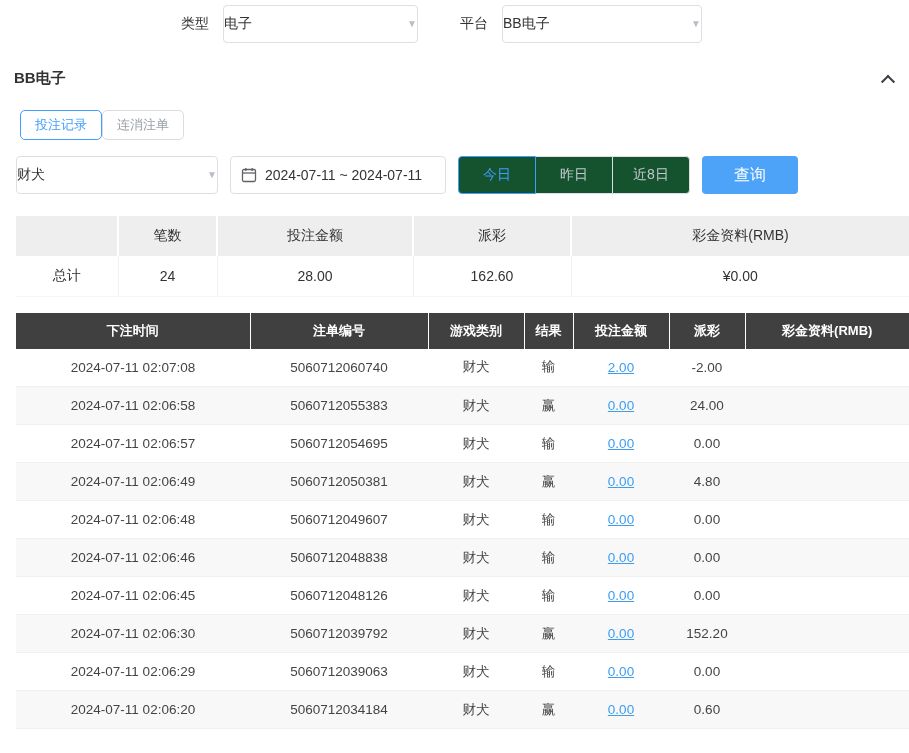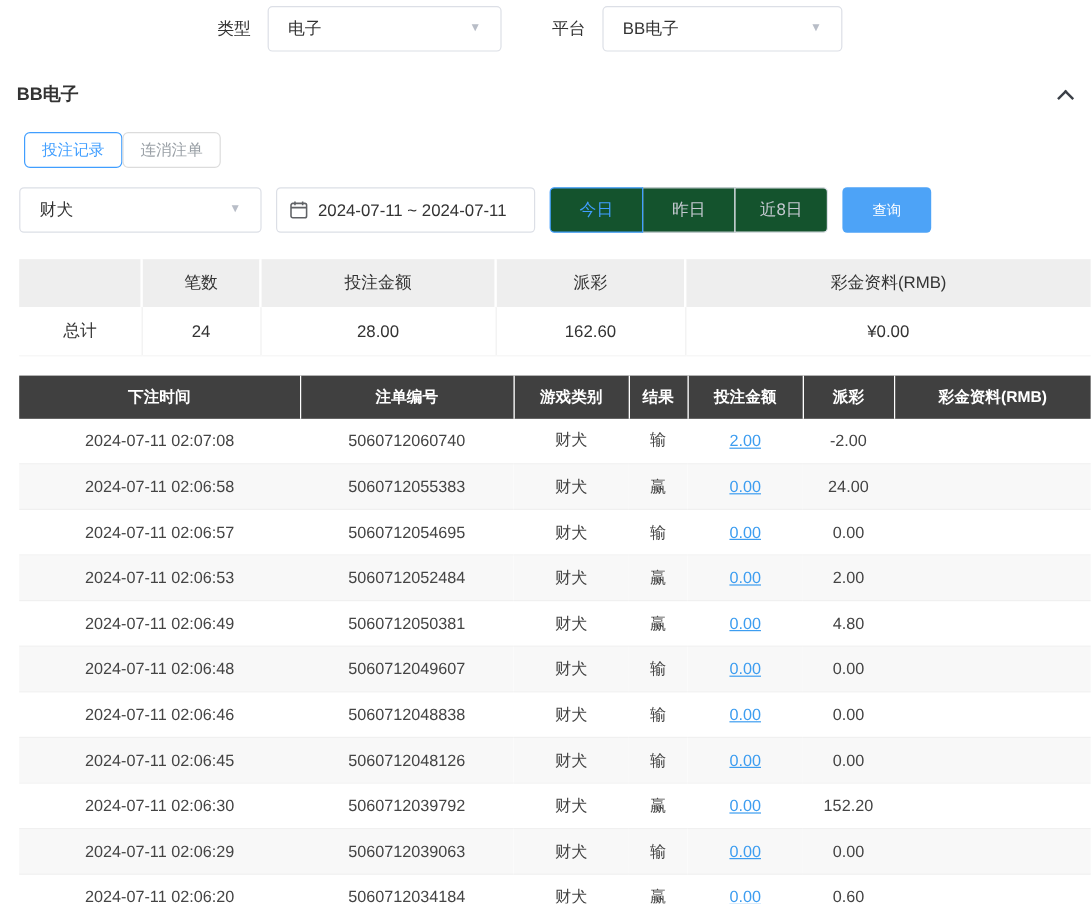--- a/index.html
+++ b/index.html
@@ -10,21 +10,21 @@
     font-size:14px; color:#333;
   }
   
   .top-filter { display:flex; align-items:center; padding:5px 0 0 181px; }
   .field-group { display:flex; align-items:center; }
   .field-group + .field-group { margin-left:42px;justify-content:center; }
   .field-label { font-size:14px; color:#333; margin-right:14px; white-space:nowrap; }
   .select {
     display:flex; align-items:center; justify-content:space-between;
     height:38px; border:1px solid #dcdfe6; border-radius:4px;
-    padding:0 16px; background:#fff; cursor:pointer; color:#333;
+    padding:0 0; background:#fff; cursor:pointer; color:#333;
   }
   .select-type { width:195px; }
   .select-platform { width:200px; }
   .chev-down { font-size:10px; color:#b8bdc7; line-height:1; }
   
   .section-head { display:flex; justify-content:space-between; align-items:center; padding:26px 16px 0 14px; }
   .section-title { font-weight:bold; font-size:15px; color:#333; }
   .chevron-up {
     display:inline-block; width:10px; height:10px;
     border-left:2px solid #3a3f46; border-top:2px solid #3a3f46;
@@ -52,23 +52,23 @@
     width:78px; height:38px; border:1px solid #dcdfe6; background:#14532d;
     color:#c3c8cf; font-size:14px; cursor:pointer;
     display:flex; align-items:center; justify-content:center;
     font-family:inherit;
   }
   .quick-btn:first-child { border-radius:4px 0 0 4px; }
   .quick-btn:last-child { border-radius:0 4px 4px 0; }
   .quick-btn + .quick-btn { margin-left:-1px; }
   .quick-btn.active { border-color:#409eff; color:#409eff; position:relative; z-index:1; }
   .search-btn {
-    width:74px; height:38px; margin-left:12px;
+    width:96px; height:38px; margin-left:12px;
     background:#4da3f7; color:#fff; border:none; border-radius:4px;
-    font-size:12px; cursor:pointer; font-family:inherit;
+    font-size:16px; cursor:pointer; font-family:inherit;
   }
   
   table { border-collapse:collapse; table-layout:fixed; }
   .summary-table { width:893px; margin:22px 0 0 16px; }
   .summary-table th {
     background:#eeeeee; height:40px; font-weight:400; font-size:14px;
     color:#333; text-align:center; border-left:2px solid #fff;
   }
   .summary-table th:first-child { border-left:none; }
   .summary-table td {
@@ -216,29 +216,20 @@
       <tr>
         <td>2024-07-11 02:06:57</td>
         <td>5060712054695</td>
         <td>财犬</td>
         <td>输</td>
         <td><span class="bet-link">0.00</span></td>
         <td>0.00</td>
         <td></td>
       </tr>
       <tr>
-        <td>2024-07-11 02:06:53</td>
-        <td>5060712052484</td>
-        <td>财犬</td>
-        <td>赢</td>
-        <td><span class="bet-link">0.00</span></td>
-        <td>2.00</td>
-        <td></td>
-      </tr>
-      <tr>
         <td>2024-07-11 02:06:49</td>
         <td>5060712050381</td>
         <td>财犬</td>
         <td>赢</td>
         <td><span class="bet-link">0.00</span></td>
         <td>4.80</td>
         <td></td>
       </tr>
       <tr>
         <td>2024-07-11 02:06:48</td>

